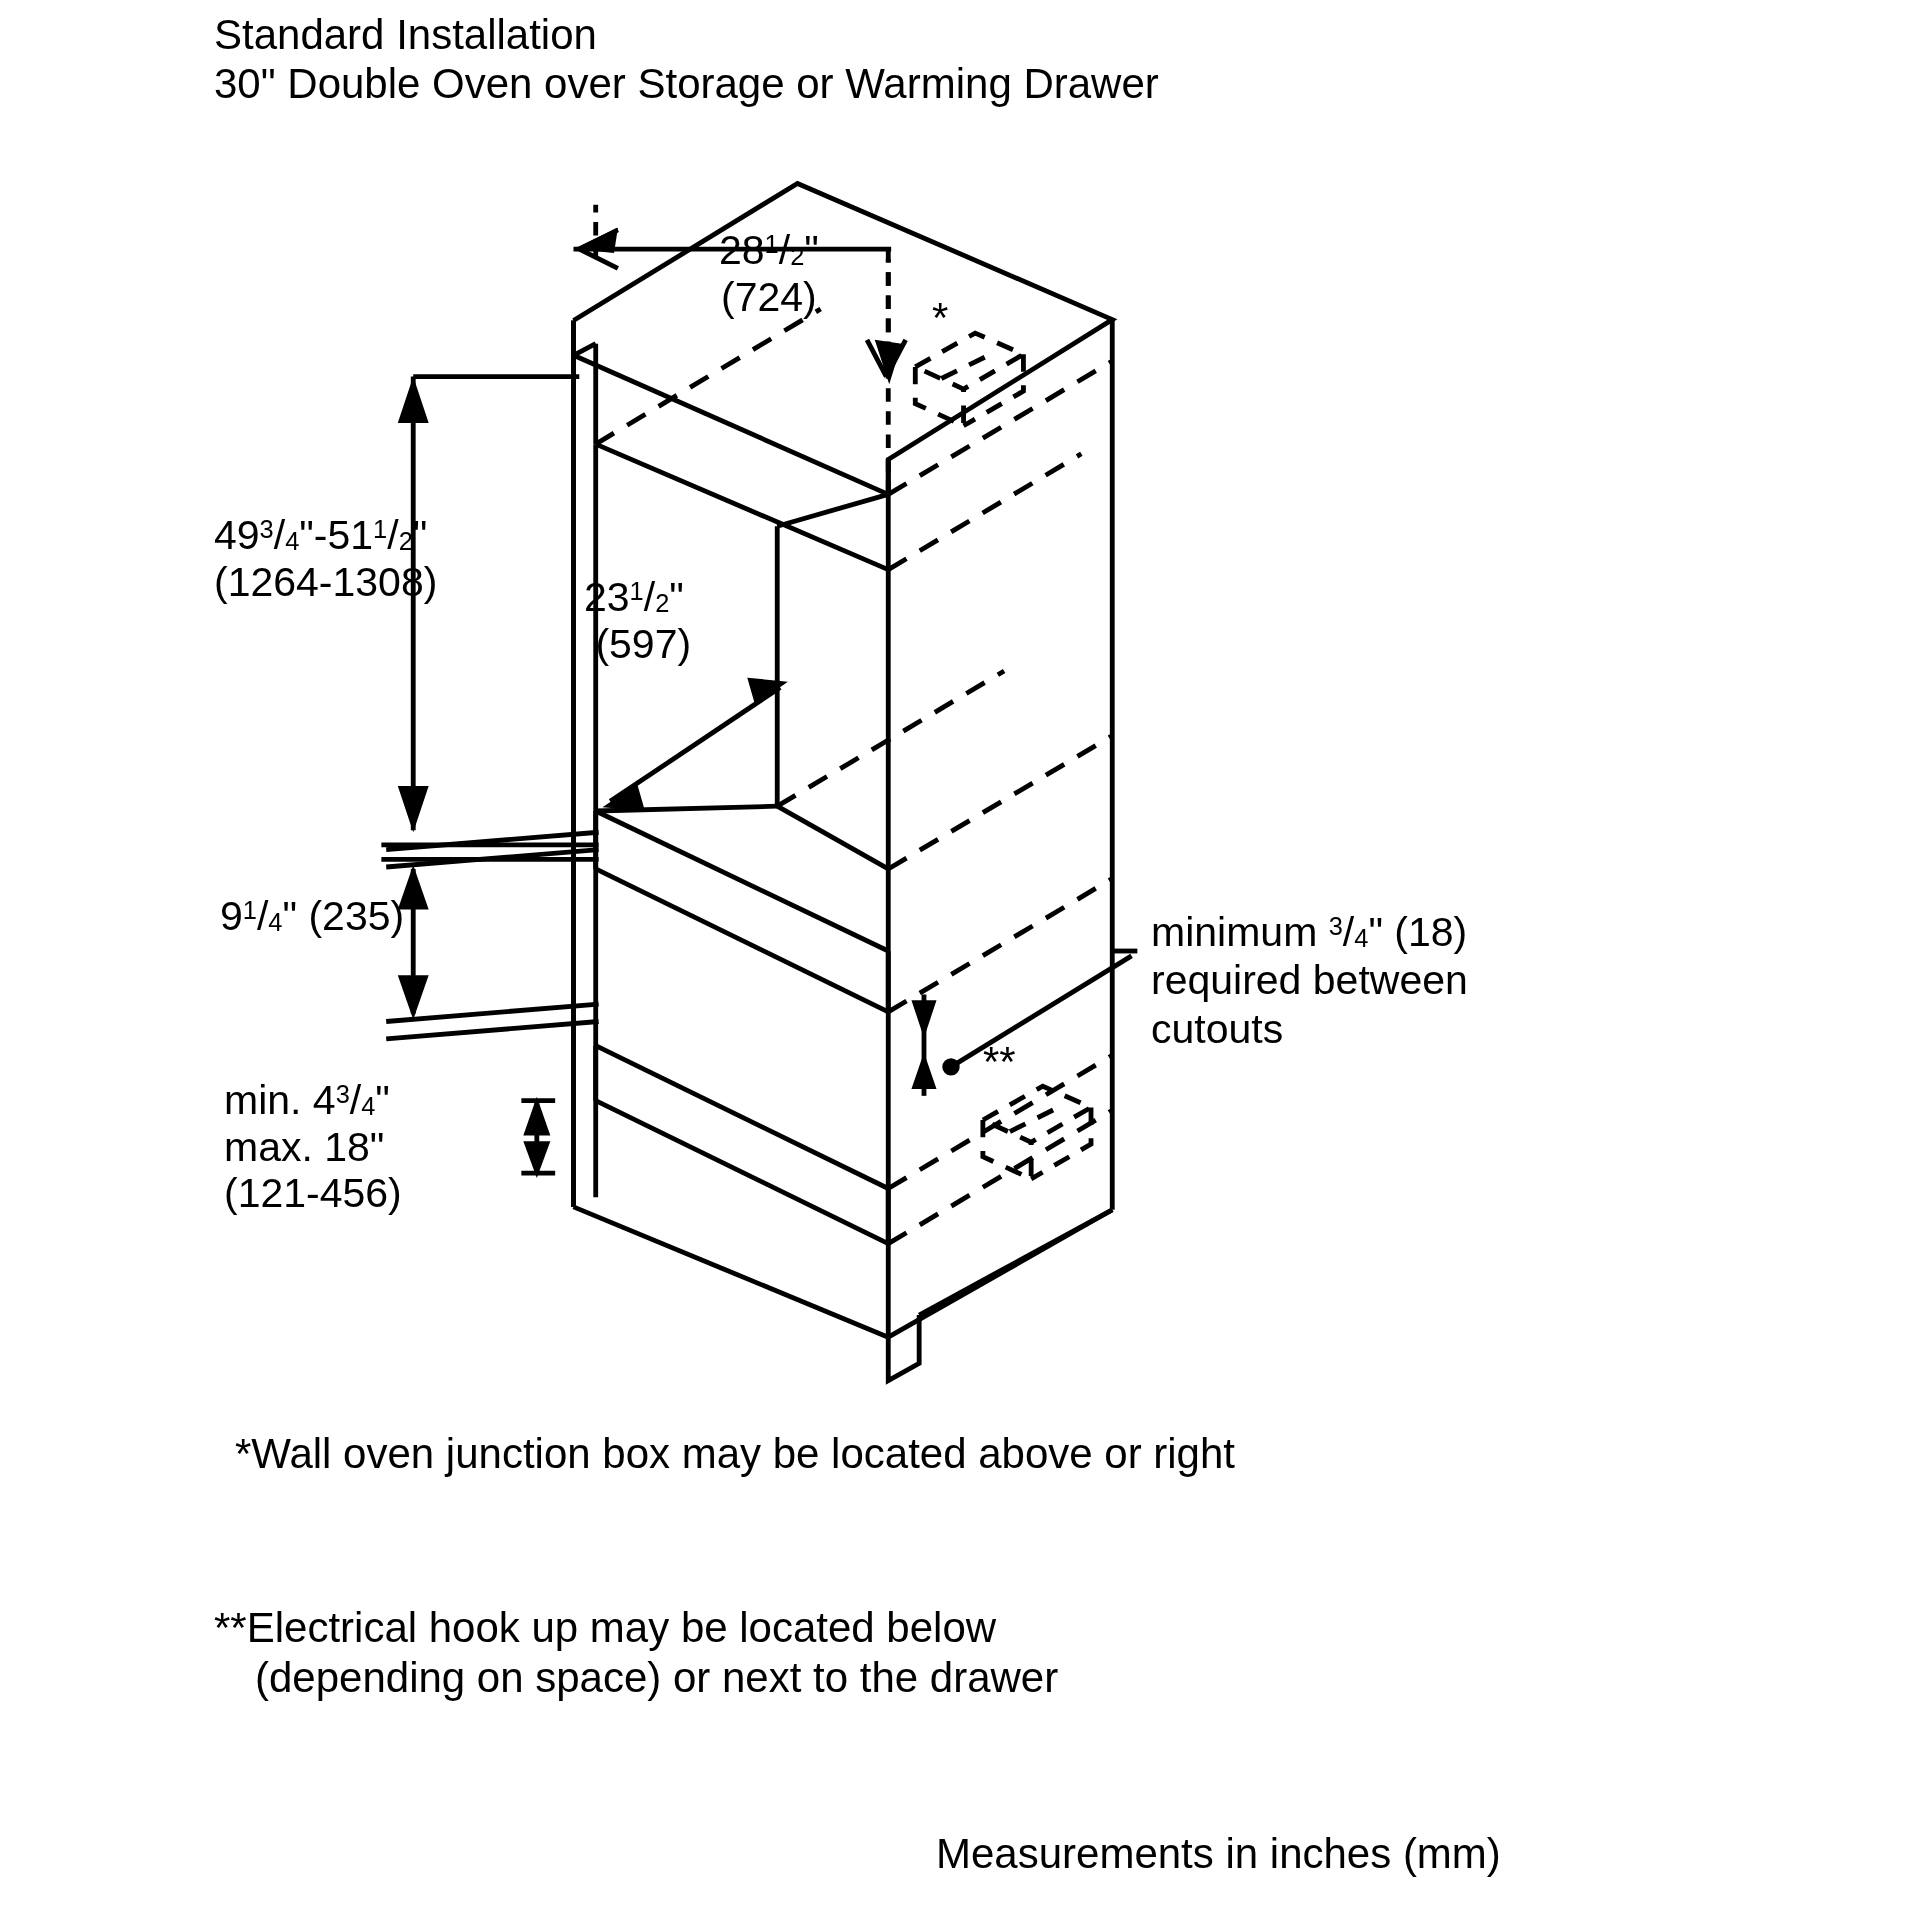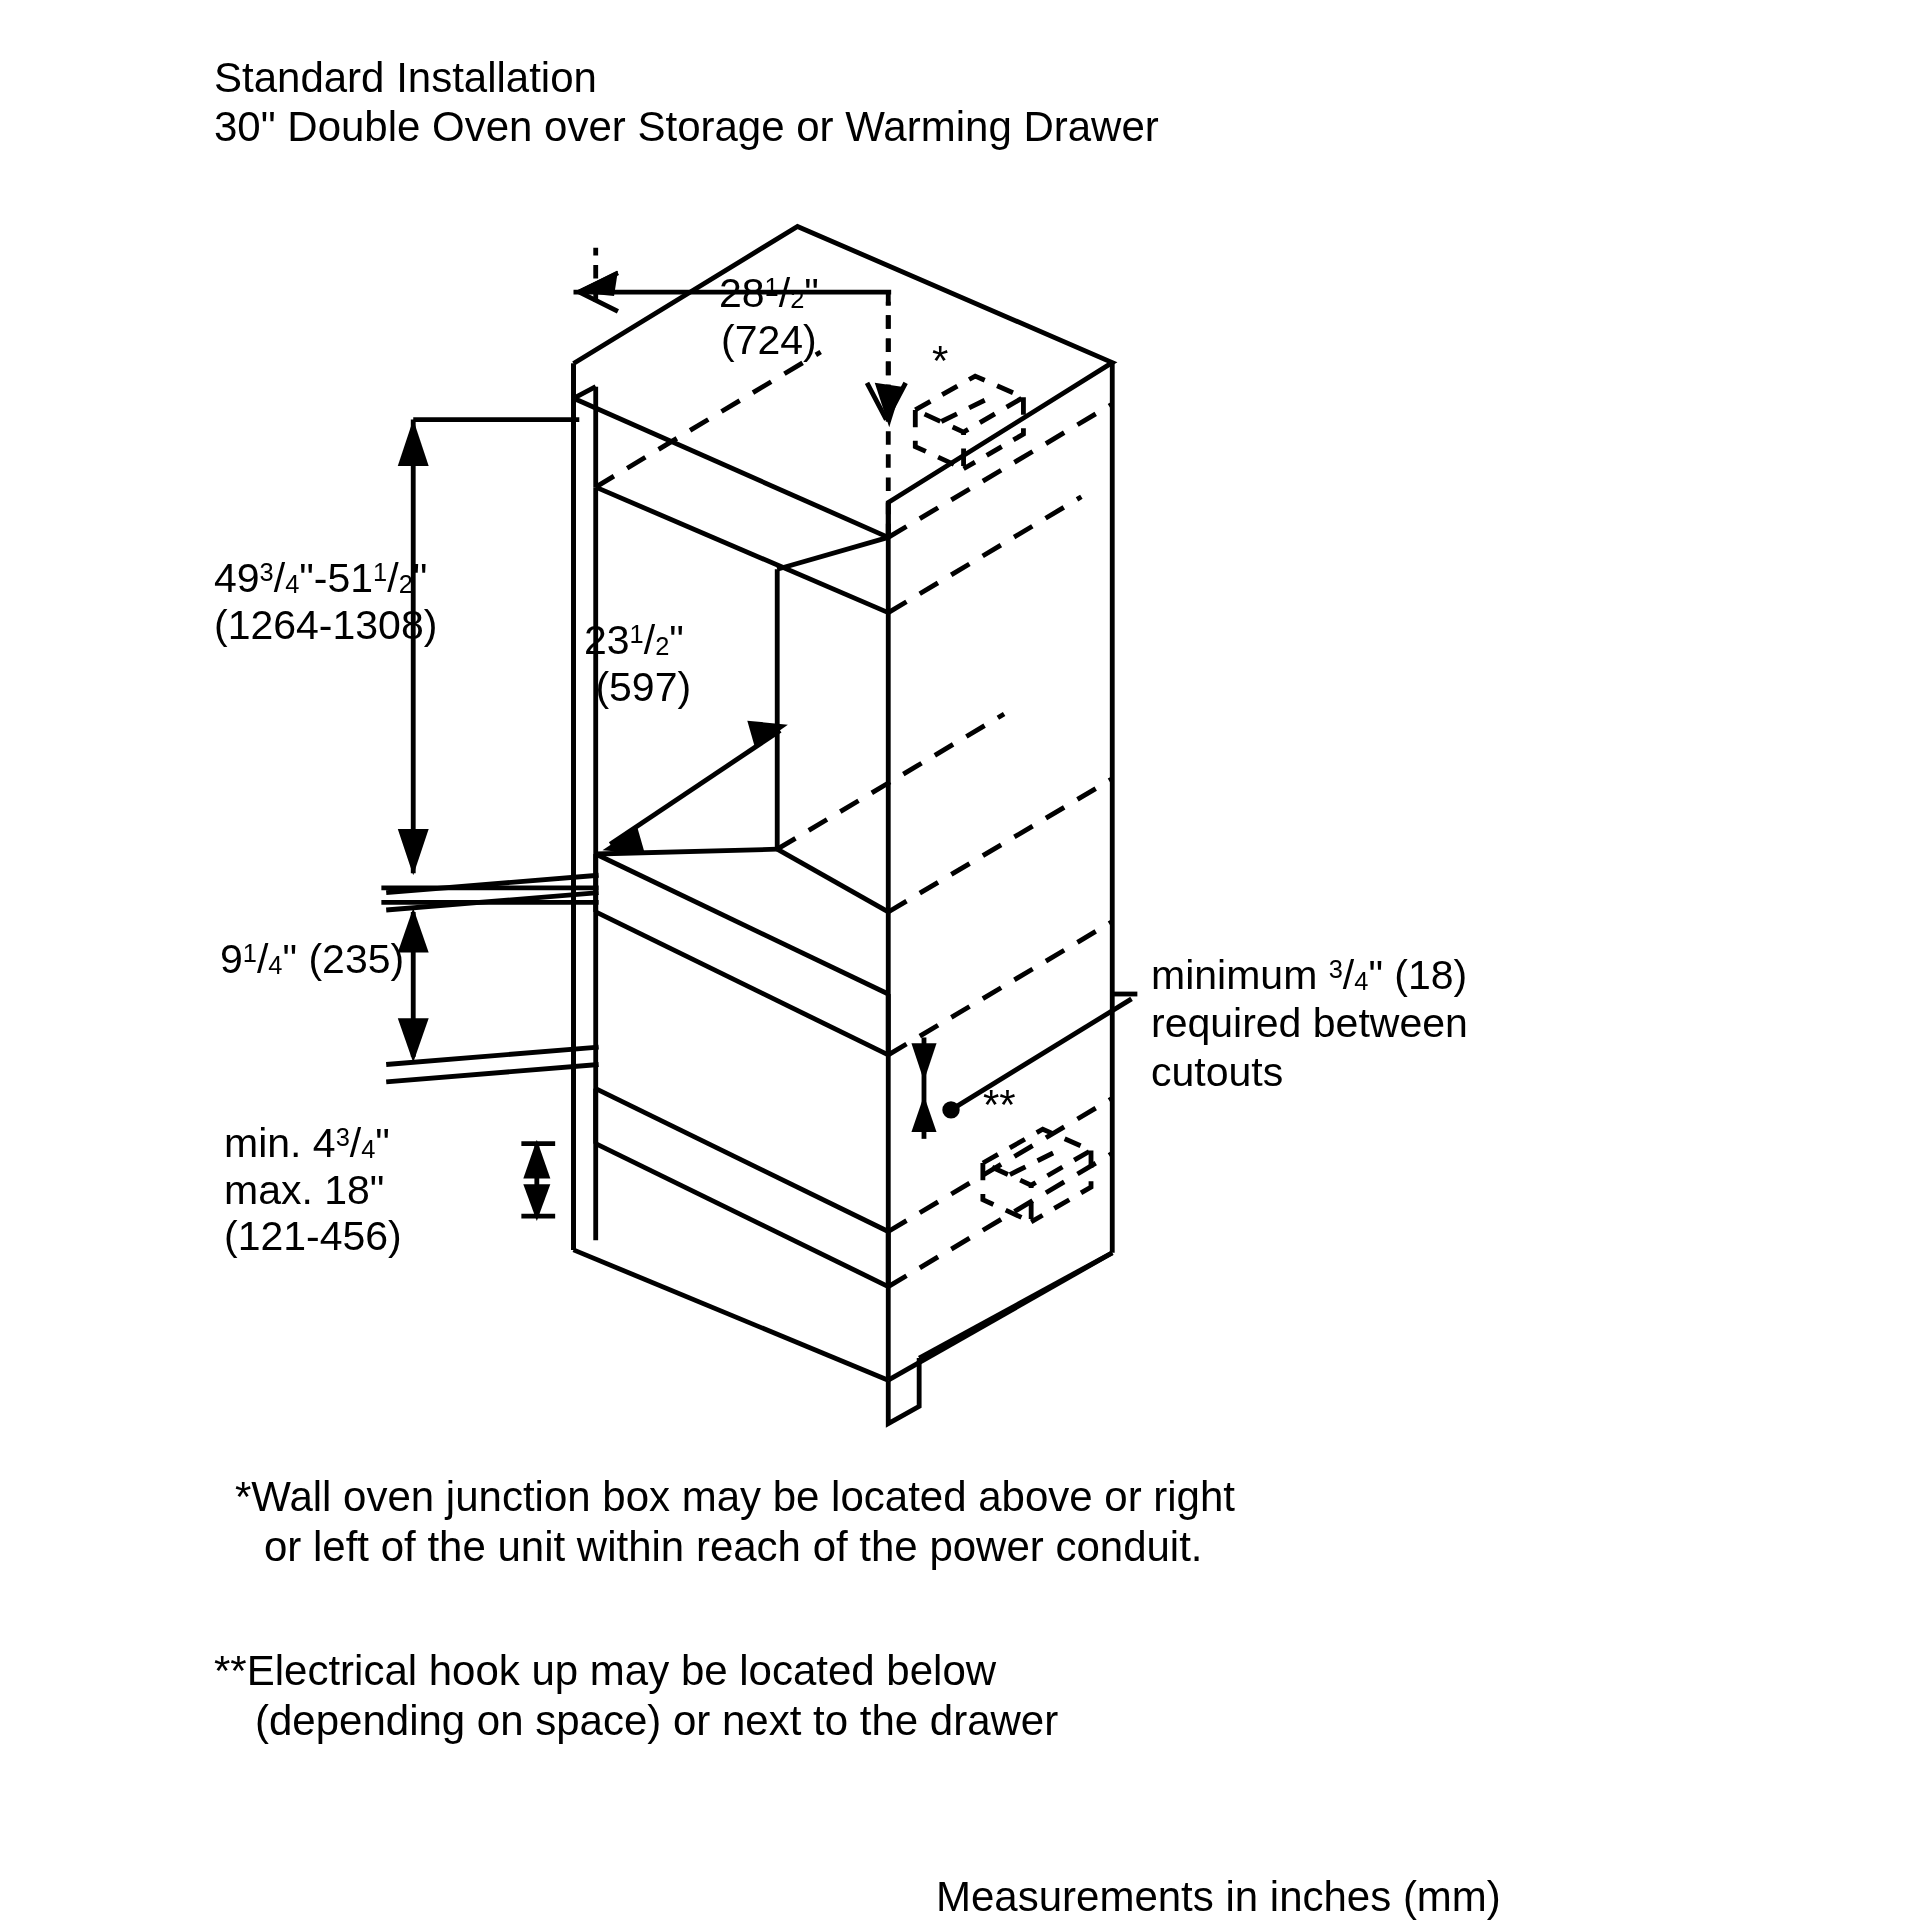--- a/index.html
+++ b/index.html
@@ -13,21 +13,20 @@
     font-family: "Liberation Sans", sans-serif;
     color: #000000;
     position: relative;
     overflow: hidden;
   }
   .page {
     position: absolute;
     left: 0; top: 0;
     width: 1931px;
     height: 1579px;
-    margin-top: 43px;
   }
   .title-block {
     position: absolute;
     left: 214px;
     top: 9.7px;
     font-size: 42px;
     line-height: 1.18;
     white-space: nowrap;
   }
   .title-line { display: block; }
@@ -267,21 +266,20 @@
 
   <div class="dim-label" id="label-cutouts">
     minimum <span class="sup">3</span>/<span class="sub-s">4</span>" (18)<br>required between<br>cutouts
   </div>
 
   <span id="mark-star">*</span>
   <span id="mark-dstar">**</span>
 
   <div class="note" id="note-1">
     <span>*Wall oven junction box may be located above or right</span>
-    <span class="cont">or left of the unit within reach of the power conduit.</span>
   </div>
 
   <div class="note" id="note-2">
     <span>**Electrical hook up may be located below</span>
     <span class="cont">(depending on space) or next to the drawer</span>
   </div>
 
   <div id="footer-note">Measurements in inches (mm)</div>
 
 </div>

